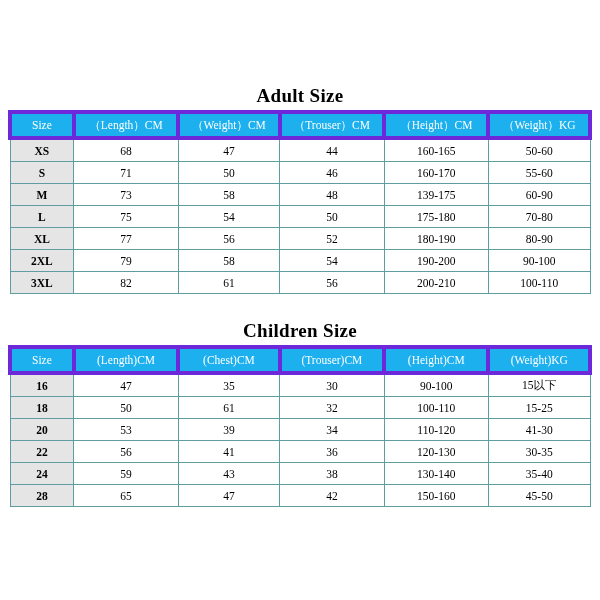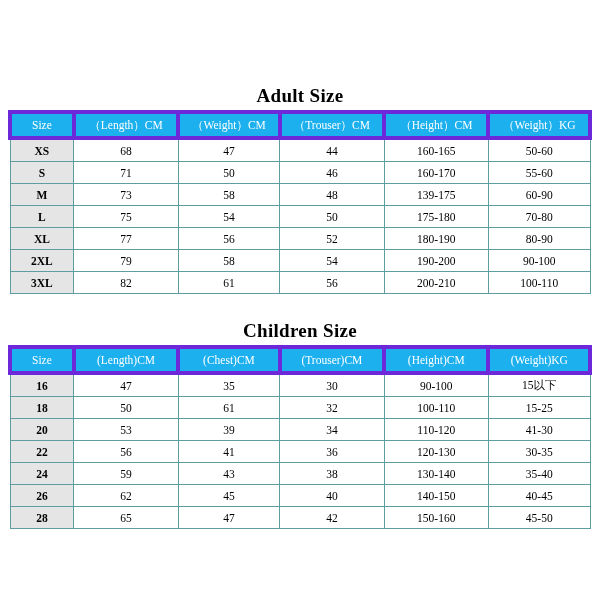--- a/index.html
+++ b/index.html
@@ -227,28 +227,20 @@
         </tr>
         <tr>
           <td>24</td>
           <td>59</td>
           <td>43</td>
           <td>38</td>
           <td>130-140</td>
           <td>35-40</td>
         </tr>
         <tr>
-          <td>26</td>
-          <td>62</td>
-          <td>45</td>
-          <td>40</td>
-          <td>140-150</td>
-          <td>40-45</td>
-        </tr>
-        <tr>
           <td>28</td>
           <td>65</td>
           <td>47</td>
           <td>42</td>
           <td>150-160</td>
           <td>45-50</td>
         </tr>
       </tbody>
     </table>
   </div>

